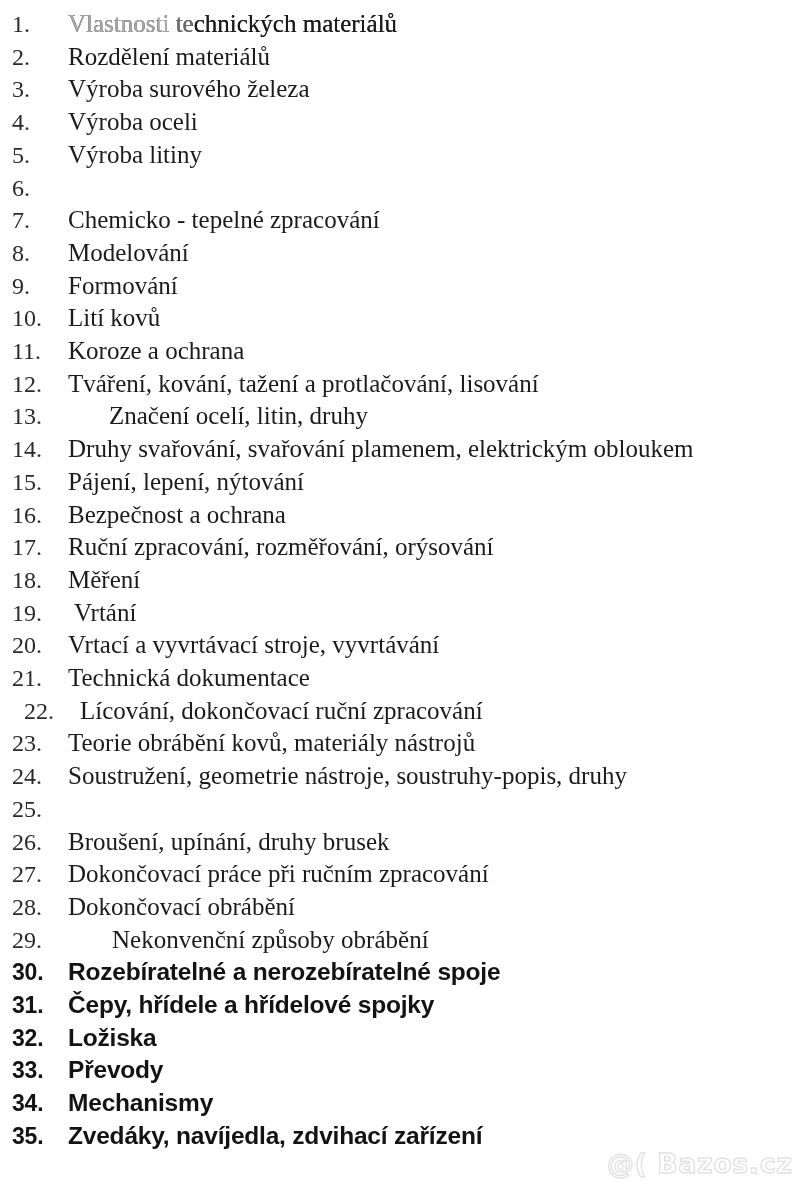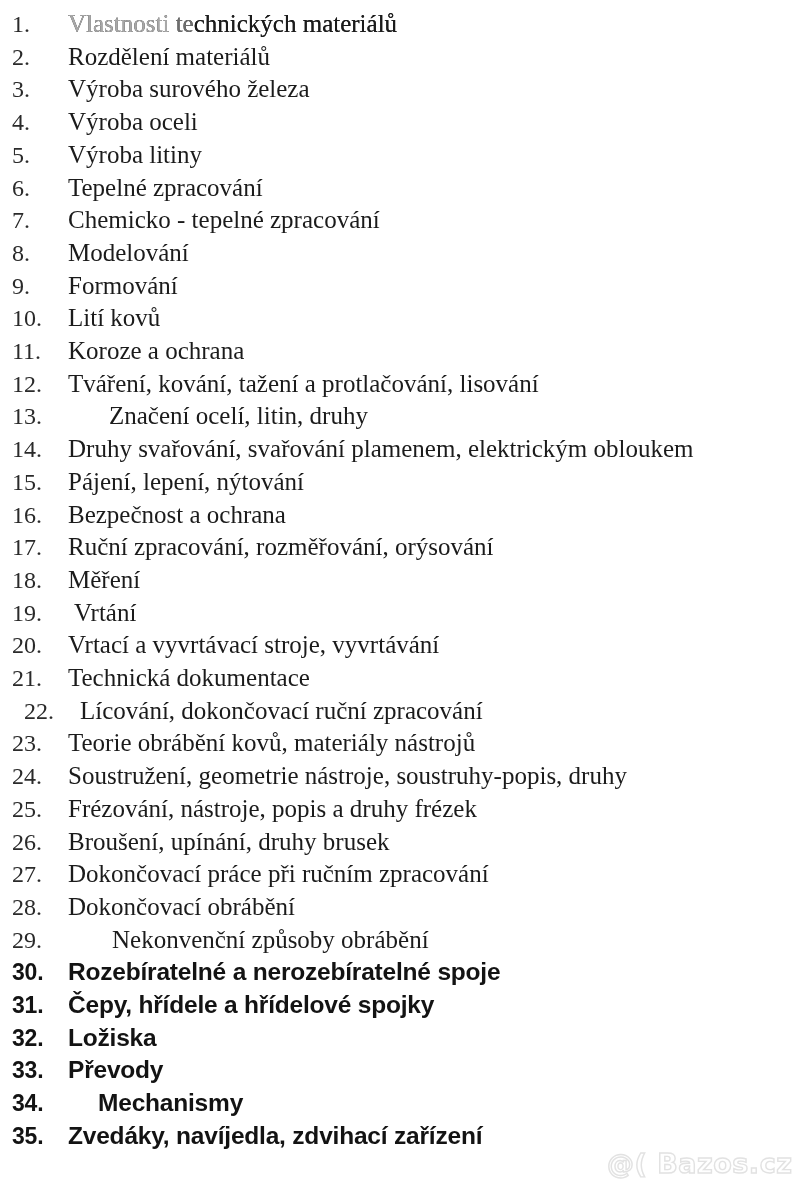--- a/index.html
+++ b/index.html
@@ -121,21 +121,20 @@
       <li class="row serif" style="position: absolute; left: 0px; top: 106.1px;">
         <span class="num">4.</span>
         <span class="txt">Výroba oceli</span>
       </li>
       <li class="row serif" style="position: absolute; left: 0px; top: 138.8px;">
         <span class="num">5.</span>
         <span class="txt">Výroba litiny</span>
       </li>
       <li class="row serif" style="position: absolute; left: 0px; top: 171.5px;">
         <span class="num">6.</span>
-        <span class="txt">Tepelné zpracování</span>
       </li>
       <li class="row serif" style="position: absolute; left: 0px; top: 204.2px;">
         <span class="num">7.</span>
         <span class="txt">Chemicko - tepelné zpracování</span>
       </li>
       <li class="row serif" style="position: absolute; left: 0px; top: 236.9px;">
         <span class="num">8.</span>
         <span class="txt">Modelování</span>
       </li>
       <li class="row serif" style="position: absolute; left: 0px; top: 269.6px;">
@@ -197,21 +196,20 @@
       <li class="row serif" style="position: absolute; left: 0px; top: 727.4px;">
         <span class="num">23.</span>
         <span class="txt">Teorie obrábění kovů, materiály nástrojů</span>
       </li>
       <li class="row serif" style="position: absolute; left: 0px; top: 760.1px;">
         <span class="num">24.</span>
         <span class="txt">Soustružení, geometrie nástroje, soustruhy-popis, druhy</span>
       </li>
       <li class="row serif" style="position: absolute; left: 0px; top: 792.8px;">
         <span class="num">25.</span>
-        <span class="txt">Frézování, nástroje, popis a druhy frézek</span>
       </li>
       <li class="row serif" style="position: absolute; left: 0px; top: 825.5px;">
         <span class="num">26.</span>
         <span class="txt">Broušení, upínání, druhy brusek</span>
       </li>
       <li class="row serif" style="position: absolute; left: 0px; top: 858.2px;">
         <span class="num">27.</span>
         <span class="txt">Dokončovací práce při ručním zpracování</span>
       </li>
       <li class="row serif" style="position: absolute; left: 0px; top: 890.9px;">
@@ -231,21 +229,21 @@
         <span class="txt">Čepy, hřídele a hřídelové spojky</span>
       </li>
       <li class="row sans" style="position: absolute; left: 0px; top: 1021.7px;">
         <span class="num">32.</span>
         <span class="txt">Ložiska</span>
       </li>
       <li class="row sans" style="position: absolute; left: 0px; top: 1054.4px;">
         <span class="num">33.</span>
         <span class="txt">Převody</span>
       </li>
-      <li class="row sans" style="position: absolute; left: 0px; top: 1087.1px; gap: 30px;">
+      <li class="row sans" style="position: absolute; left: 0px; top: 1087.1px;">
         <span class="num">34.</span>
         <span class="txt">Mechanismy</span>
       </li>
       <li class="row sans" style="position: absolute; left: 0px; top: 1119.8px;">
         <span class="num">35.</span>
         <span class="txt">Zvedáky, navíjedla, zdvihací zařízení</span>
       </li>
     </ol>
 
   <div id="watermark">@( Bazos.cz</div>

